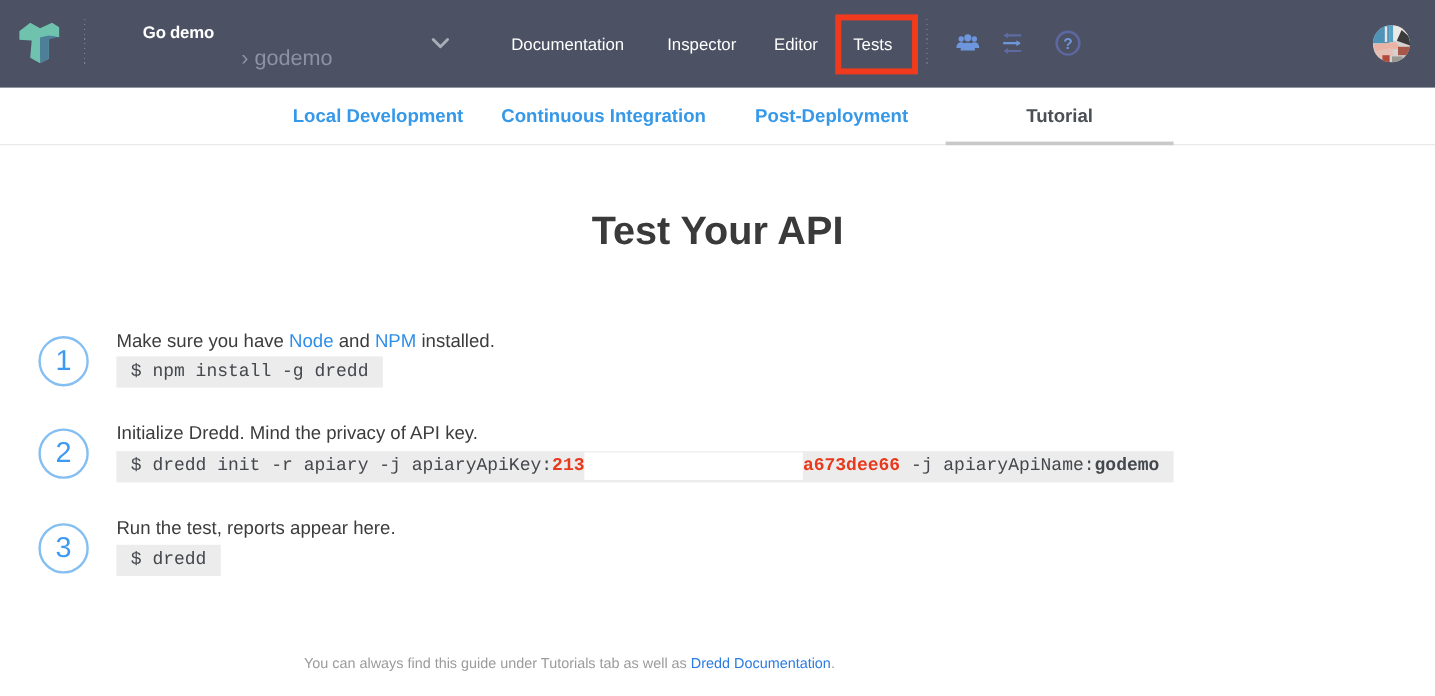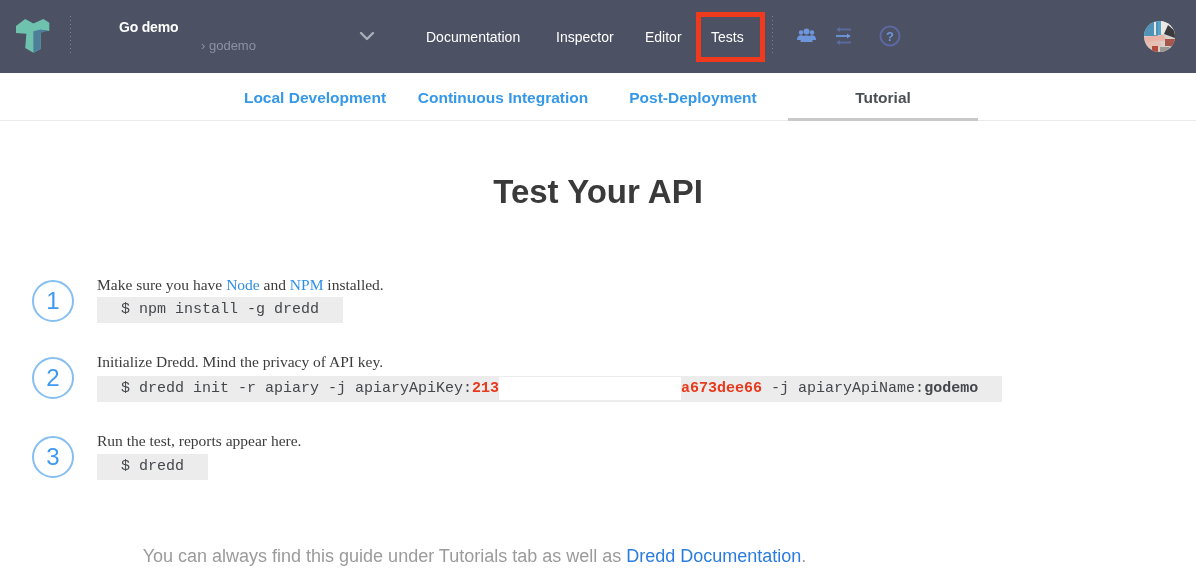--- a/index.html
+++ b/index.html
@@ -3,39 +3,39 @@
 <meta charset="utf-8">
 <style>
   * { margin:0; padding:0; box-sizing:border-box; }
   html,body { width:1196px; height:580px; background:#fff; font-family:"Liberation Sans",sans-serif; overflow:hidden; }
   .abs { position:absolute; }
   
   #header { position:absolute; left:0; top:0; width:1196px; height:93px; background:#4c5263; }
   .dotsep { position:absolute; top:16px; width:1px; height:40px;
     background-image:repeating-linear-gradient(to bottom,#7c8294 0 1px,transparent 1px 4px); }
   #apptitle { position:absolute; left:119px; top:19px; color:#fff; font-size:14px; font-weight:bold; letter-spacing:-0.2px; }
-  #subtitle { position:absolute; left:201px; top:38px; color:#8b92a2; font-size:13px; }
+  #subtitle { position:absolute; left:201px; top:38px; color:#8b92a2; font-size:18px; }
   .navitem { position:absolute; top:29px; color:#ffffff; font-size:14px; font-weight:normal; }
   #redbox { position:absolute; left:696px; top:12px; width:69px; height:50px; border:5px solid #ef3a1e; }
   #tests { position:absolute; left:711px; top:29px; color:#fff; font-size:14px; font-weight:normal; }
   
   #tabbar { position:absolute; left:0; top:73px; width:1196px; height:48px; background:#fff; border-bottom:1px solid #e9e9e9; }
   .tab { position:absolute; top:16px; font-size:15.5px; color:#3598e8; white-space:nowrap; transform:translateX(-50%);font-weight:bold; }
   #tut-underline { position:absolute; left:788px; top:118px; width:190px; height:3px; background:#c9c9c9; }
   
   #h1 { position:absolute; left:0; top:173px; width:1196px; text-align:center; font-size:33px; font-weight:700; color:#3a3a3a; }
   .stepcircle { position:absolute; left:32px; width:42px; height:42px; border:2px solid #85bff2; border-radius:50%;
     color:#3e9af0; font-size:24px; text-align:center; line-height:38px; }
-  .steptext { position:absolute; left:97px; font-size:15.5px; color:#3c3c3c;font-family:Liberation Serif, serif; }
+  .steptext { position:absolute; left:97px; font-size:15.5px; color:#3c3c3c; }
   .steptext a { color:#2e8ee8; text-decoration:none; }
   .code { position:absolute; left:97px; height:26px; background:#ececec; font-family:"Liberation Mono",monospace;
-    font-size:15px; color:#44474c; line-height:26px; padding:0 24px; white-space:pre; }
+    font-size:15px; color:#44474c; line-height:26px; padding:0 12px; white-space:pre; }
   .red { color:#e8391c; font-weight:bold; }
   .blank { display:inline-block; width:182px; height:23px; background:#fff; vertical-align:-8px; }
-  #footer { position:absolute; left:0; top:546px; width:949px; text-align:center; font-size:18px; color:#9b9b9b; }
+  #footer { position:absolute; left:0; top:546px; width:949px; text-align:center; font-size:12px; color:#9b9b9b; }
   #footer a { color:#2b7ce0; text-decoration:none; }
 </style>
 </head>
 <body>
 <div id="header">
   <svg class="abs" style="left:16px;top:19px" width="34" height="34" viewBox="0 0 34 34">
     <path fill="#6fc3ae" d="M9.2,0 L17.4,4.5 L27.4,0 L33.3,3.8 L33.3,12 L24.7,11 L24.7,30 L17.4,33.8 L9.2,29.1 L10.4,14.7 L0,14.1 L0,7 Z"></path>
     <path fill="#4e7f99" d="M17.3,12.2 L24.7,10.5 L32,11.8 L24.7,14 L24.7,30 L17.4,33.8 Z"></path>
   </svg>
   <div class="dotsep" style="left:70px"></div>

